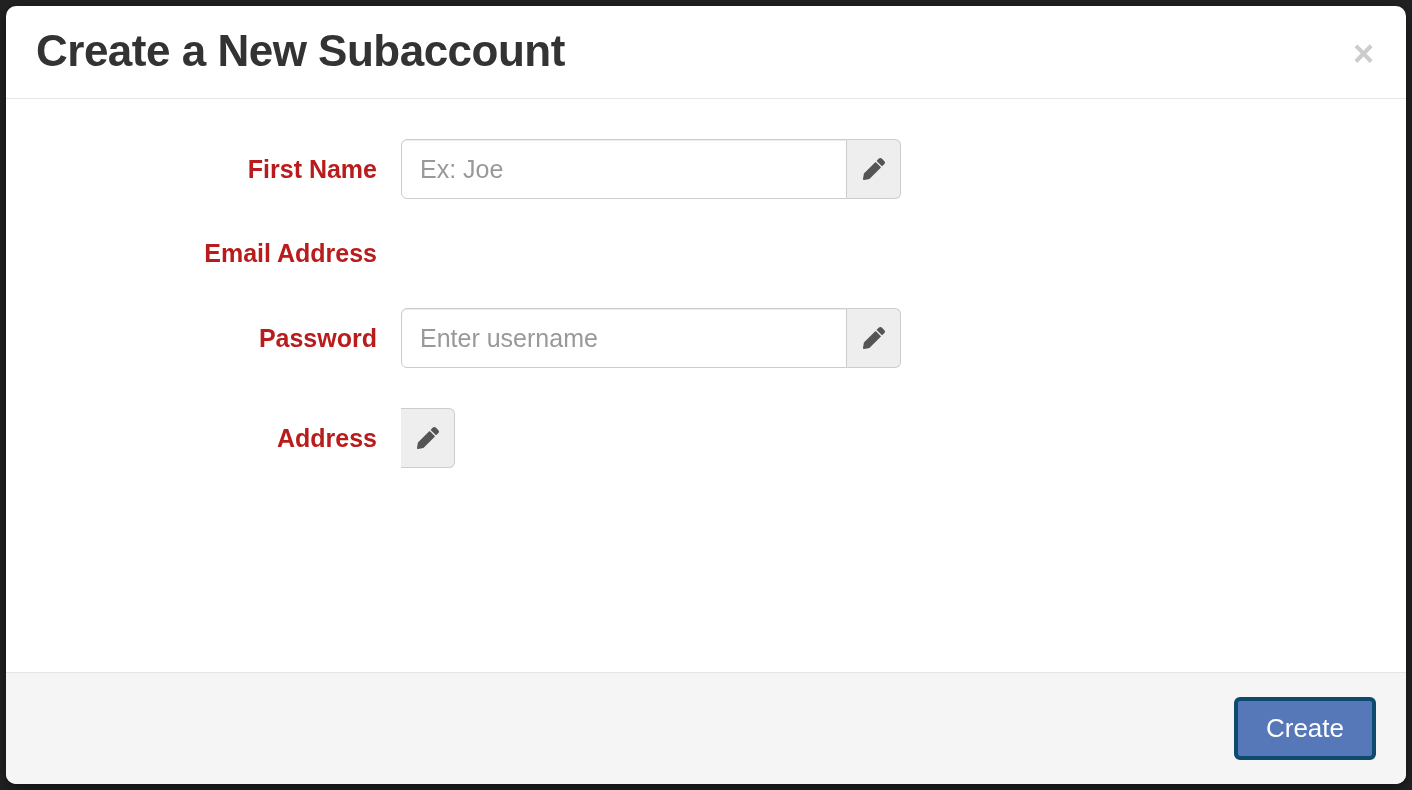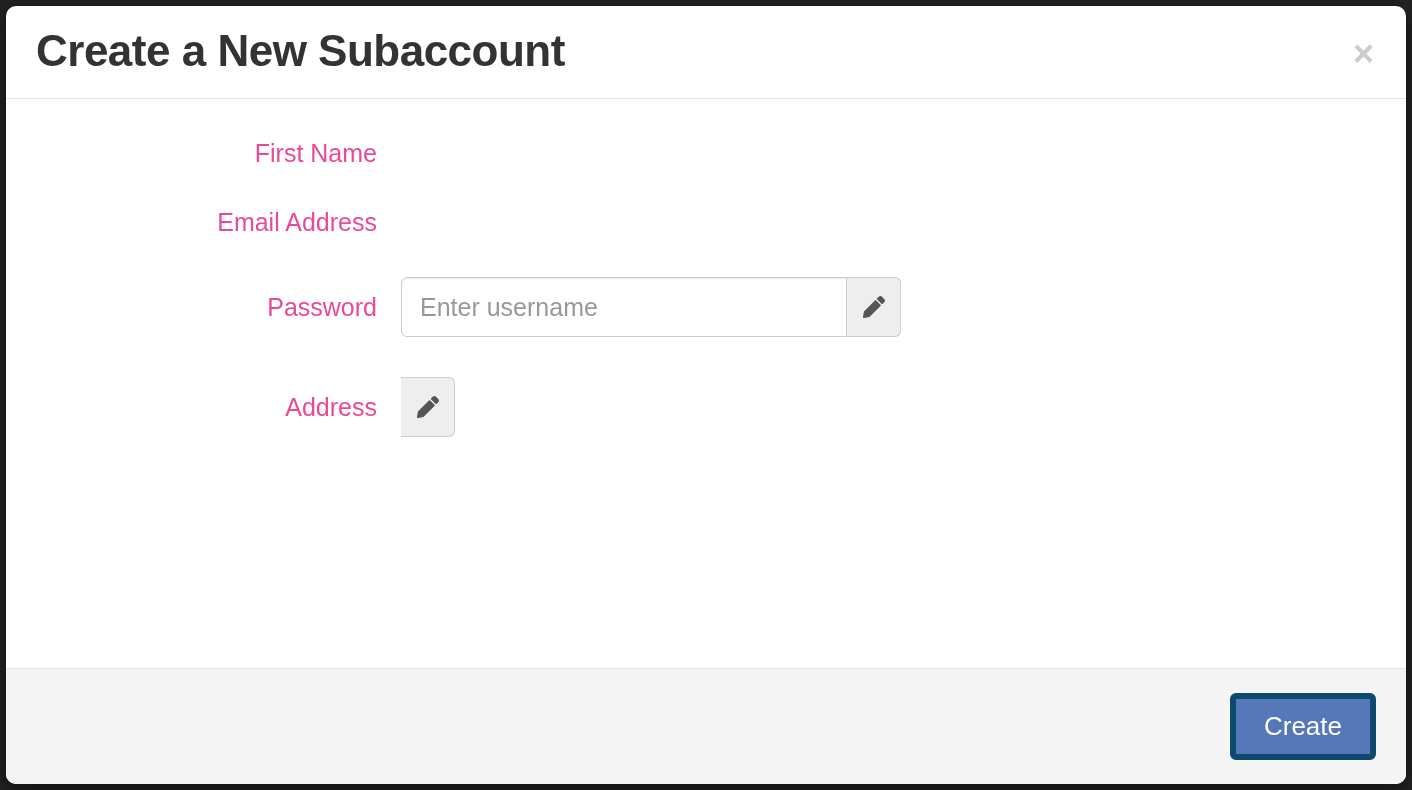--- a/index.html
+++ b/index.html
@@ -58,23 +58,23 @@
     }
     .form-group {
       display: flex;
       align-items: center;
       margin-bottom: 40px;
     }
     .form-label {
       width: 365px;
       text-align: right;
       font-size: 25px;
-      color: #ec4899;
+      color: #b91c1c;
       padding-right: 24px;
-      font-weight: 400;
+      font-weight: 700;
     }
     .input-group {
       display: flex;
       width: 500px;
     }
     .form-input {
       flex: 1;
       height: 60px;
       border: 1px solid #cccccc;
       border-radius: 6px 0 0 6px;
@@ -107,21 +107,21 @@
     .modal-footer {
       background: #f5f5f5;
       border-top: 1px solid #e5e5e5;
       padding: 24px 30px;
       display: flex;
       justify-content: flex-end;
     }
     .create-btn {
       background: #5677b8;
       color: #ffffff;
-      border: 6px solid #0c4a6e;
+      border: 4px solid #0c4a6e;
       border-radius: 6px;
       padding: 12px 28px;
       font-size: 26px;
       cursor: pointer;
       font-family: inherit;
       font-weight: 400;
     }
   </style>
 </head>
 <body>
@@ -131,20 +131,28 @@
     <h1 class="modal-title">Create a New Subaccount</h1>
     <button class="close-btn">
       <span>×</span>
     </button>
   </div>
 
   <div class="modal-body">
 
     <div class="form-group">
       <label class="form-label">First Name</label>
+      <div class="input-group">
+        <input type="text" class="form-input" placeholder="Ex: Joe" style="">
+        <span class="input-addon">
+          <svg class="pencil-svg" viewBox="0 0 512 512">
+              <path d="M497.9 142.1l-46.1 46.1c-4.7 4.7-12.3 4.7-17 0l-111-111c-4.7-4.7-4.7-12.3 0-17l46.1-46.1c18.7-18.7 49.1-18.7 67.9 0l60.1 60.1c18.8 18.7 18.8 49.1 0 67.9zM284.2 99.8L21.6 362.4.4 483.9c-2.9 16.4 11.4 30.6 27.8 27.8l121.5-21.3 262.6-262.6c4.7-4.7 4.7-12.3 0-17l-111-111c-4.8-4.7-12.4-4.7-17.1 0z"></path>
+            </svg>
+        </span>
+      </div>
     </div>
 
 
     <div class="form-group">
       <label class="form-label">Email Address</label>
     </div>
 
     <div class="form-group">
       <label class="form-label">Password</label>
       <div class="input-group">

